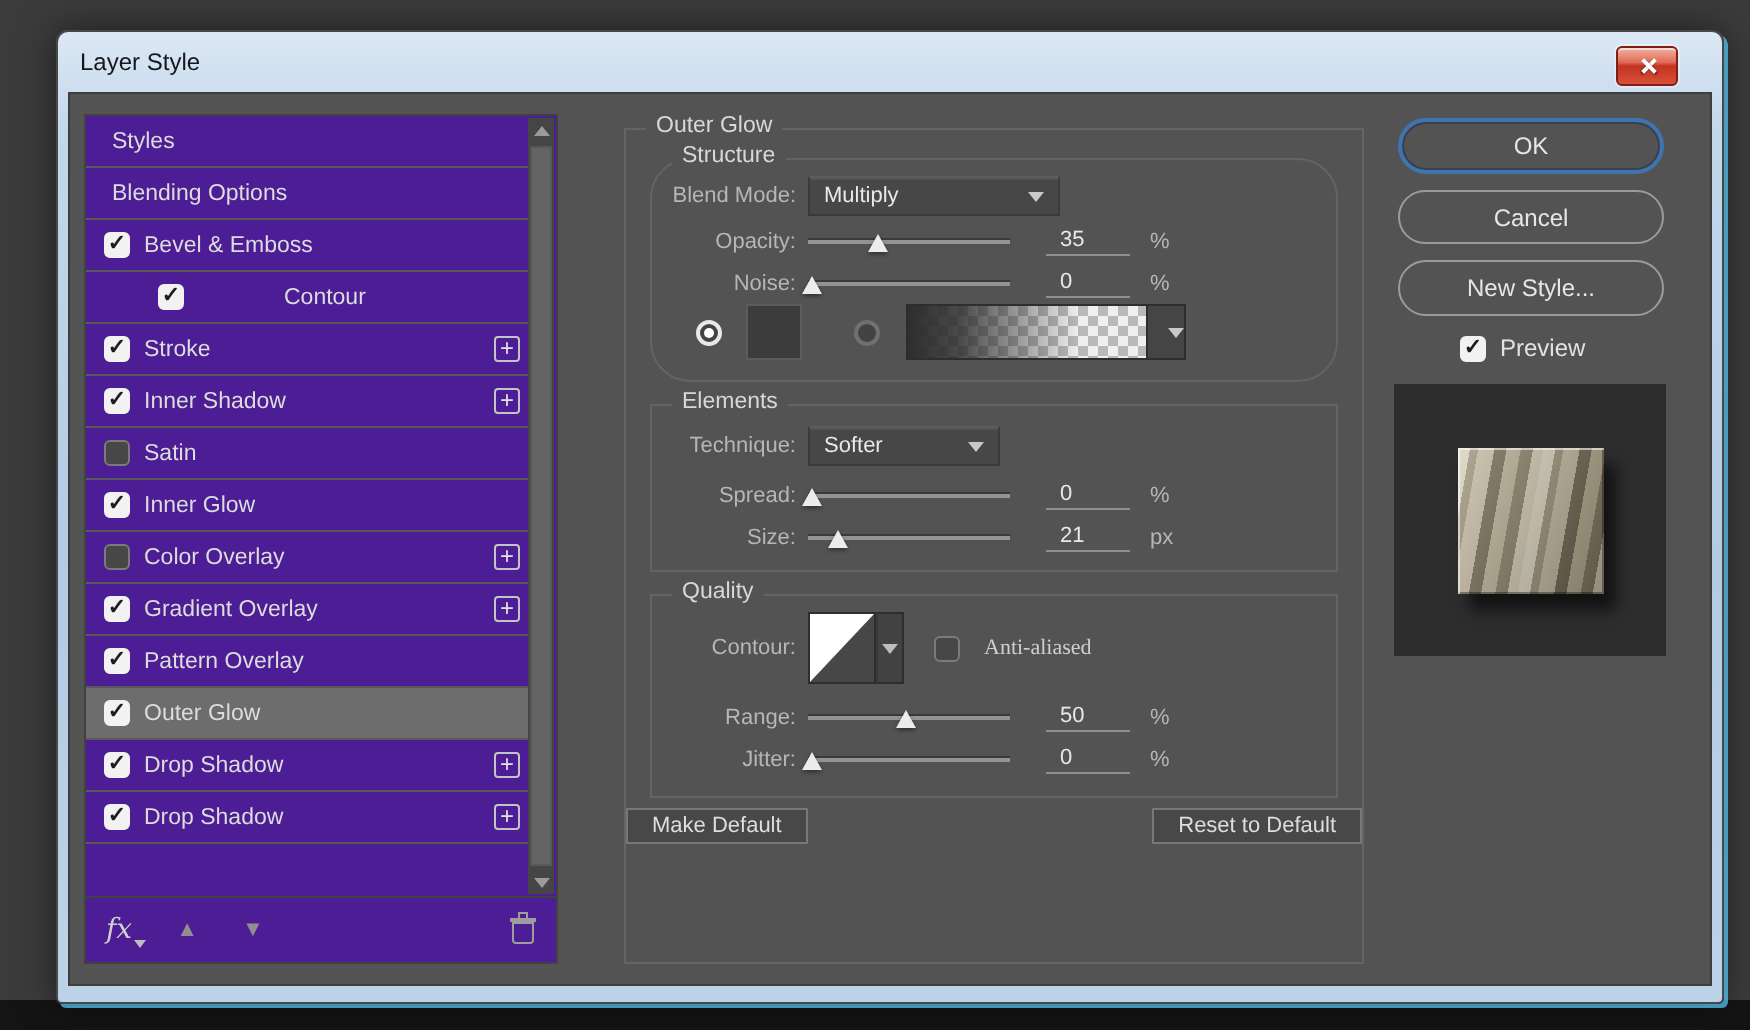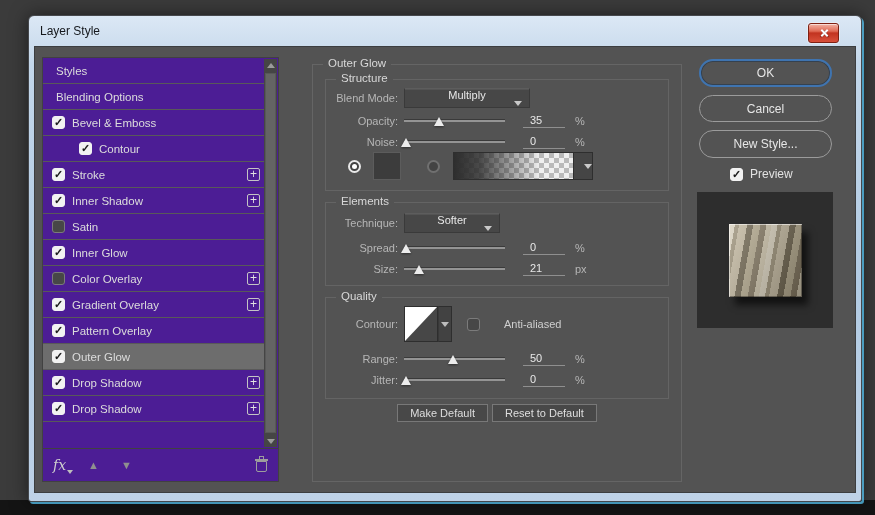--- a/index.html
+++ b/index.html
@@ -27,21 +27,21 @@
   .client{position:absolute;left:5px;top:30px;width:822px;height:447px;background:#535353;
     border:1px solid #3c3e40;box-sizing:border-box;}
 
   
   .sidebar{position:absolute;left:7px;top:10px;width:237px;height:425px;background:#4c1d95;
     border:1px solid #414141;box-sizing:border-box;}
   .sb-rows{position:absolute;left:0;top:0;right:14px;}
   .sb-row{height:26px;box-sizing:border-box;border-bottom:1px solid #595959;display:flex;align-items:center;
     padding-left:9px;color:#dcdcdc;font-size:11.5px;}
   .sb-row.selected{background:#6d6d6d;}
-  .sb-row.indent{padding-left:36px;}
+  .sb-row.indent{padding-left:36px;gap:43px;}
   .sb-row .sb-label{margin-left:7px;white-space:nowrap;}
   .sb-row.nocb .sb-label{margin-left:4px;}
   .cb{width:13px;height:13px;box-sizing:border-box;border:1px solid #7b7b7b;border-radius:3px;background:#474747;
     display:inline-flex;align-items:center;justify-content:center;flex:0 0 auto;}
   .cb[data-checked="true"]{background:#f2f2f2;border-color:#f2f2f2;}
   .cb[data-checked="true"]::after{content:"✓";color:#1c1c1c;font-size:11px;font-weight:bold;line-height:1;}
   .plusbox{margin-left:auto;margin-right:4px;width:13px;height:13px;box-sizing:border-box;border:1px solid #c4c4c4;
     border-radius:2px;color:#e2e2e2;font-size:12px;line-height:11px;text-align:center;flex:0 0 auto;}
 
   
@@ -63,28 +63,28 @@
   .arrow-btn{font-size:11px;color:#8f8f8f;margin-left:22px;}
   .trash{position:relative;width:13px;height:14px;margin-left:auto;}
   .trash .bin{position:absolute;left:1px;top:3px;width:9px;height:9px;border:1px solid #9d9d9d;border-radius:0 0 2px 2px;}
   .trash .lid{position:absolute;left:0;top:1px;width:13px;height:2px;background:#9d9d9d;}
   .trash .handle{position:absolute;left:4px;top:-2px;width:3px;height:2px;border:1px solid #9d9d9d;border-bottom:none;}
 
   
   .outer-box{position:absolute;left:277px;top:17px;width:370px;height:418px;border:1px solid #656565;box-sizing:border-box;}
   .box-title{position:absolute;top:-8px;left:10px;background:#535353;padding:0 5px;font-size:11.5px;color:#d8d8d8;white-space:nowrap;}
   .fieldset{position:absolute;left:12px;right:12px;border:1px solid #646464;box-sizing:border-box;}
-  .fs-structure{top:14px;height:112px;}
+  .fs-structure{top:14px;height:112px;border-radius:20px;}
   .fs-elements{top:137px;height:84px;}
   .fs-quality{top:232px;height:102px;}
 
   .frow{position:absolute;left:8px;right:8px;height:20px;display:flex;align-items:center;}
   .flabel{width:64px;flex:0 0 auto;text-align:right;margin-right:6px;font-size:11px;color:#b6b6b6;white-space:nowrap;}
   .dropdown{height:20px;box-sizing:border-box;background:#474747;border:1px solid #3a3a3a;border-top-color:#5d5d5d;
-    box-shadow:inset 0 1px 0 rgba(255,255,255,.07);display:flex;align-items:center;padding:0 7px;color:#e8e8e8;font-size:11px;flex-direction:column;}
+    box-shadow:inset 0 1px 0 rgba(255,255,255,.07);display:flex;align-items:center;padding:0 7px;color:#e8e8e8;font-size:11px;}
   .dd-arrow{margin-left:auto;border-left:4px solid transparent;border-right:4px solid transparent;border-top:5px solid #c9c9c9;}
   .slider{position:relative;width:101px;height:14px;flex:0 0 auto;}
   .slider::before{content:"";position:absolute;left:0;right:0;top:6px;height:2px;background:#949494;box-shadow:0 -1px 0 #3a3a3a;}
   .thumb{position:absolute;top:3px;width:0;height:0;border-left:5px solid transparent;border-right:5px solid transparent;
     border-bottom:9px solid #ececec;filter:drop-shadow(0 1px 1px rgba(0,0,0,.45));}
   .val{width:42px;flex:0 0 auto;margin-left:18px;border-bottom:1px solid #8f8f8f;color:#e8e8e8;font-size:11px;
     padding:0 0 1px 7px;box-sizing:border-box;}
   .unit{margin-left:10px;font-size:11px;color:#b6b6b6;}
 
   .radio{width:13px;height:13px;border-radius:50%;box-sizing:border-box;border:2px solid #707070;background:#434343;flex:0 0 auto;position:relative;}
@@ -101,23 +101,23 @@
   .grad-dd{width:19px;height:28px;box-sizing:border-box;background:#454545;border:1px solid #2e2e2e;border-left:none;
     display:flex;align-items:center;justify-content:center;}
   .mini-radio-gap{margin-left:26px;}
 
   .contour-wrap{display:flex;height:36px;flex:0 0 auto;}
   .contour-thumb{position:relative;width:34px;height:36px;box-sizing:border-box;background:#474747;border:1px solid #2e2e2e;}
   .contour-shape{position:absolute;inset:0;background:#fff;clip-path:polygon(0% 100%,0% 0%,100% 0%);}
   .contour-dd{width:14px;height:36px;box-sizing:border-box;background:#424242;border:1px solid #2e2e2e;border-left:1px solid #383838;
     display:flex;align-items:center;justify-content:center;}
   .contour-dd .dd-arrow{margin:0;border-top-color:#bdbdbd;}
-  .aa-label{margin-left:24px;font-size:11px;color:#cfcfcf;}
-
-  .panel-buttons{position:absolute;left:0;right:0;top:339px;display:flex;justify-content:center;gap:4px;}
+  .aa-label{margin-left:12px;font-size:11px;color:#cfcfcf;font-family:Liberation Serif, serif;}
+
+  .panel-buttons{position:absolute;left:0;right:0;top:339px;display:flex;justify-content:space-between;gap:4px;}
   .flat-btn{height:18px;box-sizing:border-box;background:#484848;border:1px solid #787878;color:#dedede;
     font-size:11px;display:flex;align-items:center;padding:0 12px;}
 
   
   .pill{position:absolute;left:664px;width:133px;box-sizing:border-box;border-radius:14px;background:#535353;
     display:flex;align-items:center;justify-content:center;font-size:12px;color:#e6e6e6;}
   .btn-ok{top:12px;height:28px;border:2px solid #3f74b0;box-shadow:0 0 0 1px #35414f inset;}
   .btn-cancel{top:48px;height:27px;border:1px solid #9b9b9b;}
   .btn-newstyle{top:83px;height:28px;border:1px solid #9b9b9b;}
   .preview-check{position:absolute;left:695px;top:120px;display:flex;align-items:center;}

